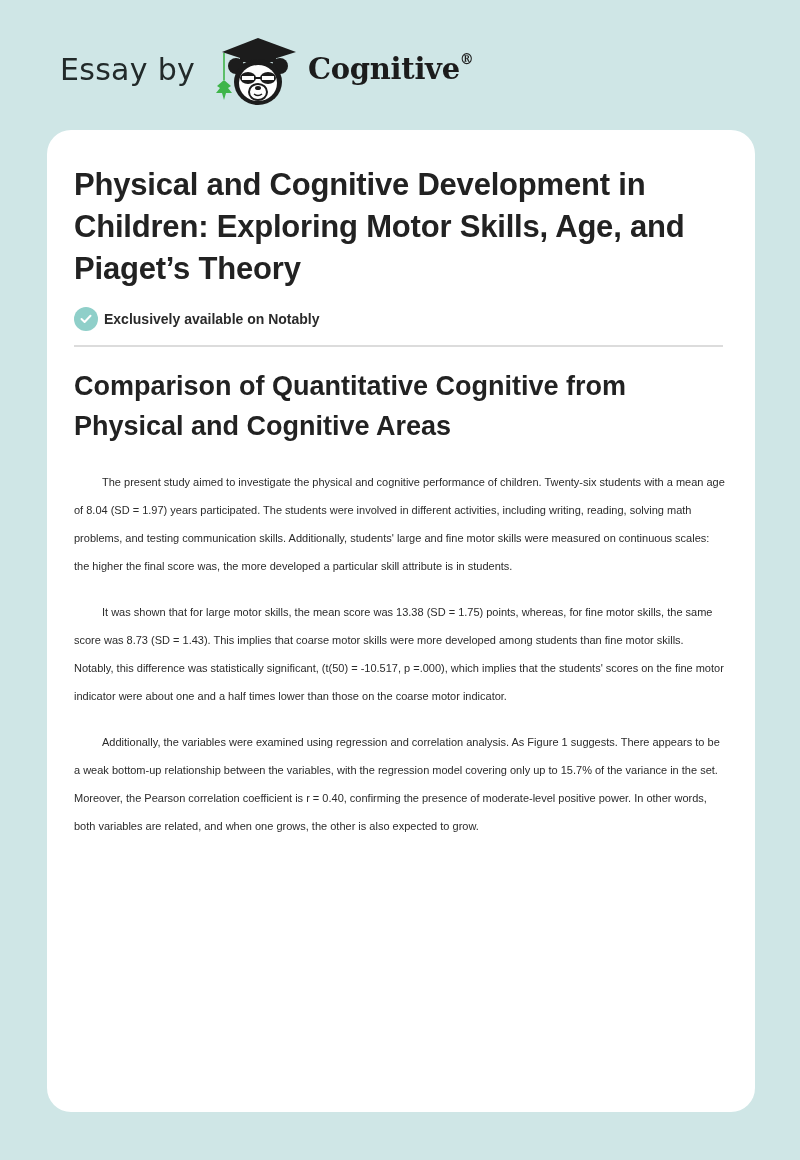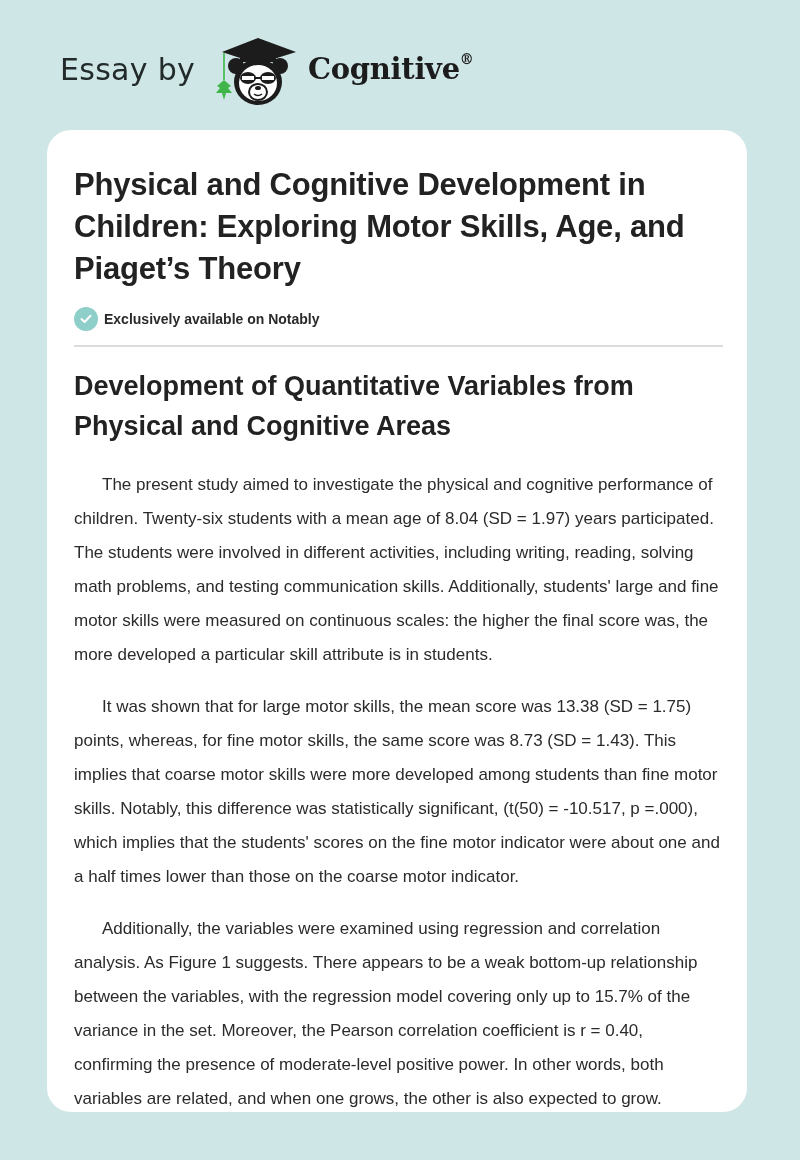--- a/index.html
+++ b/index.html
@@ -54,20 +54,21 @@
     top: -4px;
   }
   .card {
     position: absolute;
     left: 47px;
     top: 130px;
     width: 700px;
     height: 982px;
     background: #ffffff;
     border-radius: 24px;
+    padding-left: 8px;
   }
   .title {
     position: absolute;
     left: 27px;
     top: 34px;
     width: 650px;
     margin: 0;
     font-family: "Liberation Sans", sans-serif;
     font-weight: bold;
     font-size: 31px;
@@ -121,22 +122,22 @@
   }
   .body-text {
     position: absolute;
     left: 27px;
     top: 338px;
     width: 652px;
   }
   .para {
     margin: 0 0 18px 0;
     font-family: "Liberation Sans", sans-serif;
-    font-size: 17px;
-    line-height: 34px;
+    font-size: 11px;
+    line-height: 28px;
     color: #2b2b2b;
     text-indent: 28px;
   }
 </style>
 </head>
 <body>
 
 <div class="header">
   <span class="brand-prefix">Essay by</span>
   <span class="logo-icon">
@@ -176,20 +177,20 @@
     <span class="badge-icon">
       <svg width="12" height="10" viewBox="0 0 12 10">
         <path d="M1.5 5 L4.6 8 L10.5 1.8" stroke="#ffffff" stroke-width="2" fill="none" stroke-linecap="round" stroke-linejoin="round"></path>
       </svg>
     </span>
     <span class="badge-text">Exclusively available on Notably</span>
   </div>
 
   <div class="divider"></div>
 
-  <h2 class="section-heading">Development of Quantitative Variables from Physical and Cognitive Areas</h2>
+  <h2 class="section-heading">Comparison of Quantitative Cognitive from Physical and Cognitive Areas</h2>
 
   <div class="body-text">
     <p class="para">The present study aimed to investigate the physical and cognitive performance of children. Twenty-six students with a mean age of 8.04 (SD = 1.97) years participated. The students were involved in different activities, including writing, reading, solving math problems, and testing communication skills. Additionally, students' large and fine motor skills were measured on continuous scales: the higher the final score was, the more developed a particular skill attribute is in students.</p>
     <p class="para">It was shown that for large motor skills, the mean score was 13.38 (SD = 1.75) points, whereas, for fine motor skills, the same score was 8.73 (SD = 1.43). This implies that coarse motor skills were more developed among students than fine motor skills. Notably, this difference was statistically significant, (t(50) = -10.517, p =.000), which implies that the students' scores on the fine motor indicator were about one and a half times lower than those on the coarse motor indicator.</p>
     <p class="para">Additionally, the variables were examined using regression and correlation analysis. As Figure 1 suggests. There appears to be a weak bottom-up relationship between the variables, with the regression model covering only up to 15.7% of the variance in the set. Moreover, the Pearson correlation coefficient is r = 0.40, confirming the presence of moderate-level positive power. In other words, both variables are related, and when one grows, the other is also expected to grow.</p>
   </div>
 </div>
 
 </body></html>

